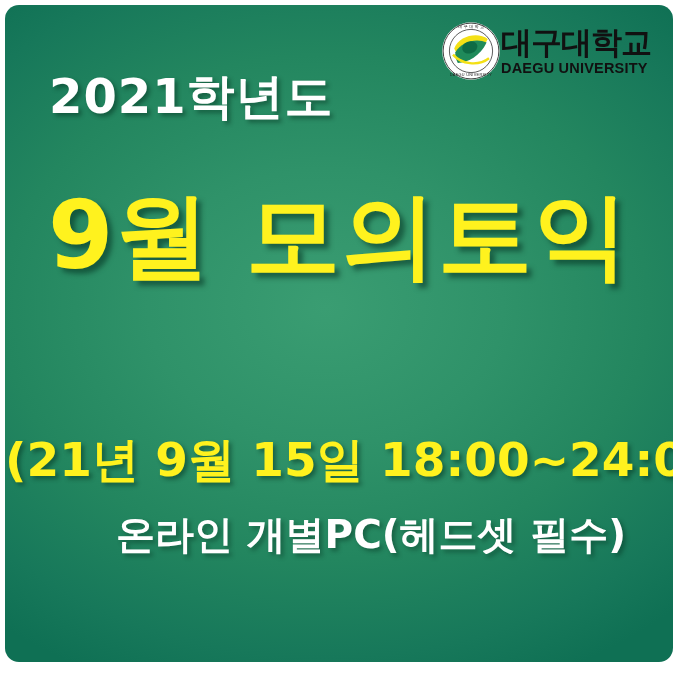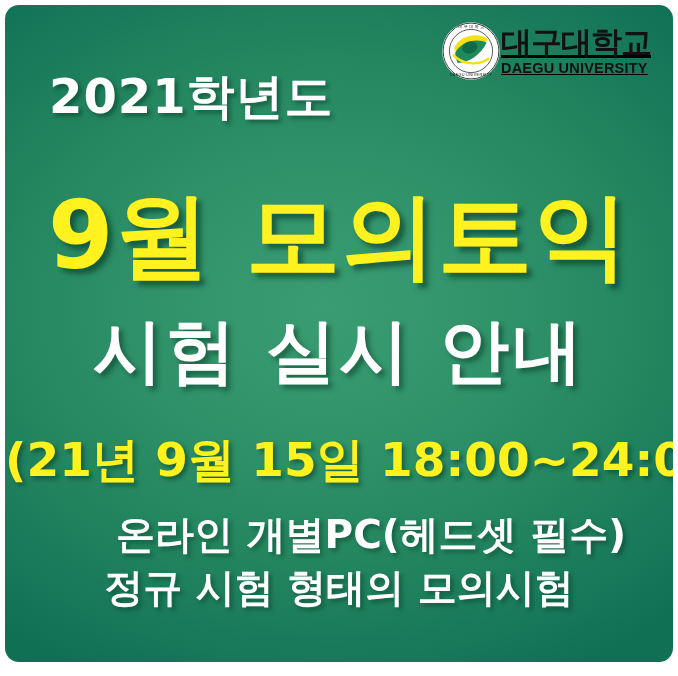--- a/index.html
+++ b/index.html
@@ -38,21 +38,20 @@
         #0f7054 100%);
   }
 
   
   #logo-block {
     position: absolute;
     top: 16px;
     right: 22px;
     display: flex;
     align-items: center;
-    text-decoration: underline;
   }
   #logo-emblem {
     width: 60px;
     height: 60px;
     flex: 0 0 auto;
   }
   #logo-wordmark {
     display: flex;
     flex-direction: column;
     align-items: flex-start;
@@ -162,22 +161,20 @@
       <div id="logo-wordmark">
         <span id="logo-name-ko">대구대학교</span>
         <span id="logo-name-en">DAEGU UNIVERSITY</span>
       </div>
     </div>
 
     <div class="line" id="line-year">2021학년도</div>
 
     <div class="line" id="line-title">9월 모의토익</div>
 
-    <div class="line" id="line-subtitle">시험 실시 안내</div>
 
     <div class="line" id="line-datetime">(21년 9월 15일 18:00~24:00)</div>
 
     <div class="line" id="line-note1">온라인 개별PC(헤드셋 필수)</div>
 
-    <div class="line" id="line-note2">정규 시험 형태의 모의시험</div>
 
   </div>
 </div>
 
 </body></html>

